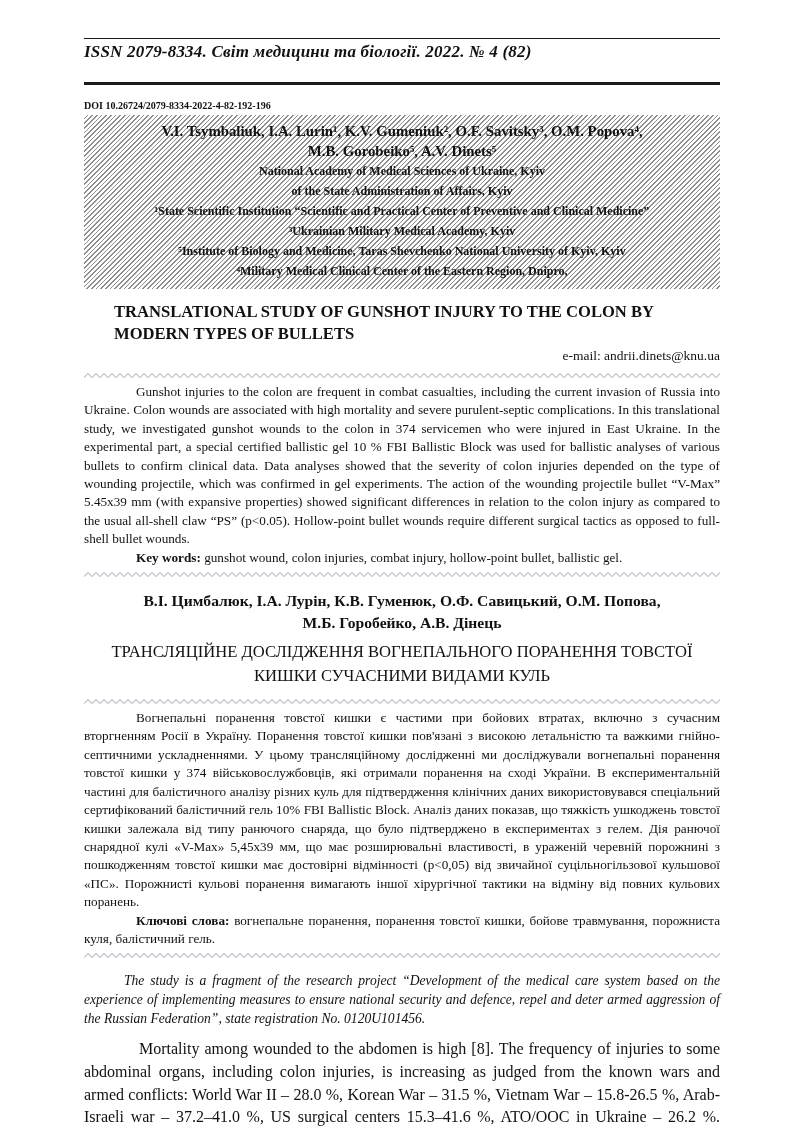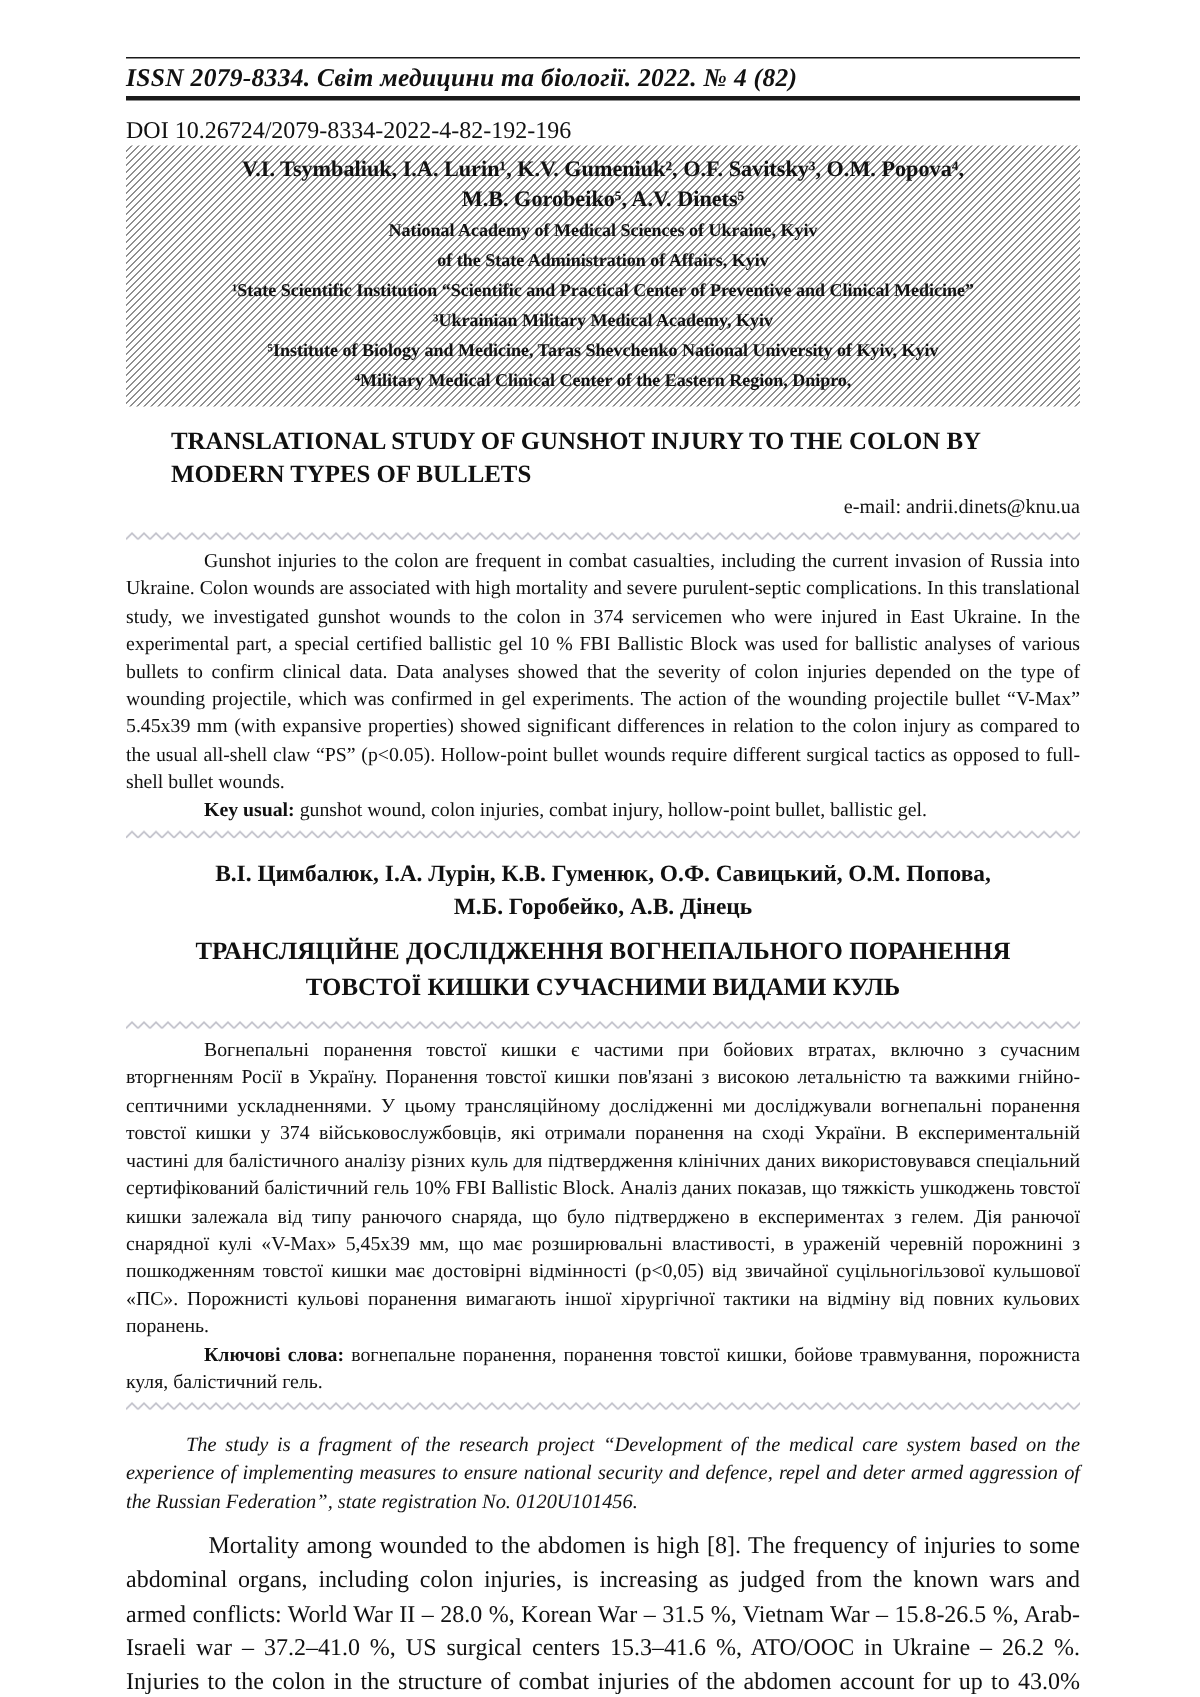--- a/index.html
+++ b/index.html
@@ -5,23 +5,23 @@
   html,body{margin:0;padding:0;background:#ffffff;}
   body{
     width:800px;height:1131px;overflow:hidden;
     font-family:"Liberation Serif","DejaVu Serif",serif;
     color:#111;
   }
   .page{box-sizing:border-box;width:800px;height:1131px;padding:38px 80px 0 84px;}
 
   
   .rule-thin{border-top:1.5px solid #1a1a1a;}
-  .journal-line{font-size:17px;font-weight:bold;font-style:italic;padding:3px 0 2px 0;letter-spacing:.2px;}
+  .journal-line{font-size:17px;font-weight:bold;font-style:italic;padding:3px 0 20px 0;letter-spacing:.2px;}
   .rule-thick{border-top:3px solid #1a1a1a;margin-bottom:11px;}
-  .doi-line,.udc-line{font-size:16px;font-weight:normal;line-height:19px;}
+  .doi-line,.udc-line{font-size:10px;font-weight:bold;line-height:19px;}
   .udc-line{margin-bottom:5px;}
 
   
   .hatch{
     background:repeating-linear-gradient(135deg,#ffffff 0px,#ffffff 2.3px,#8f8f8f 2.3px,#8f8f8f 3.3px);
     padding:6px 6px 8px 6px;
     text-align:center;
   }
   .author-line{font-size:14.8px;font-weight:bold;line-height:20px;}
   .affil-line{font-size:12px;font-weight:bold;line-height:20px;}
@@ -33,21 +33,21 @@
   
   .zigzag{display:block;margin:0 0 2px 0;}
 
   
   .abstract-p{font-size:13.2px;line-height:18.4px;text-align:justify;text-indent:52px;margin:4px 0 0 0;}
   .keywords-p{font-size:13.2px;line-height:18.4px;text-align:justify;text-indent:52px;margin:0 0 4px 0;}
   .bold{font-weight:bold;}
 
   
   .authors-uk{font-size:15.6px;font-weight:bold;text-align:center;line-height:22px;margin-top:12px;}
-  .title-uk{font-size:16.6px;font-weight:bold;text-align:center;line-height:24px;margin:6px 10px 10px 10px;}
+  .title-uk{font-size:16.6px;font-weight:normal;text-align:center;line-height:24px;margin:6px 10px 10px 10px;}
 
   
   .note-p{font-size:13.6px;font-style:italic;text-align:justify;line-height:19px;text-indent:40px;margin:12px 0 10px 0;}
 
   
   .body-p{font-size:16px;line-height:22.6px;text-align:justify;text-indent:55px;margin:0;}
 </style>
 </head>
 <body>
 
@@ -81,21 +81,21 @@
   <svg class="zigzag" width="636" height="7">
     <defs>
         <pattern id="zz1" width="8" height="7" patternUnits="userSpaceOnUse">
       <path d="M0 5.5 L4 1.5 L8 5.5" fill="none" stroke="#c2c2cb" stroke-width="1.2"></path>
     </pattern>
       </defs>
     <rect width="636" height="7" fill="url(#zz1)"></rect>
   </svg>
 
   <p class="abstract-p">Gunshot injuries to the colon are frequent in combat casualties, including the current invasion of Russia into Ukraine. Colon wounds are associated with high mortality and severe purulent-septic complications. In this translational study, we investigated gunshot wounds to the colon in 374 servicemen who were injured in East Ukraine. In the experimental part, a special certified ballistic gel 10 % FBI Ballistic Block was used for ballistic analyses of various bullets to confirm clinical data. Data analyses showed that the severity of colon injuries depended on the type of wounding projectile, which was confirmed in gel experiments. The action of the wounding projectile bullet “V-Max” 5.45x39 mm (with expansive properties) showed significant differences in relation to the colon injury as compared to the usual all-shell claw “PS” (p&lt;0.05). Hollow-point bullet wounds require different surgical tactics as opposed to full-shell bullet wounds.</p>
-  <p class="keywords-p"><span class="bold">Key usual:</span><span> gunshot wound, colon injuries, combat injury, hollow-point bullet, ballistic gel.</span></p>
+  <p class="keywords-p"><span class="bold">Key words:</span><span> gunshot wound, colon injuries, combat injury, hollow-point bullet, ballistic gel.</span></p>
 
   <svg class="zigzag" width="636" height="7">
     <defs>
         <pattern id="zz2" width="8" height="7" patternUnits="userSpaceOnUse">
       <path d="M0 5.5 L4 1.5 L8 5.5" fill="none" stroke="#c2c2cb" stroke-width="1.2"></path>
     </pattern>
       </defs>
     <rect width="636" height="7" fill="url(#zz2)"></rect>
   </svg>
 

